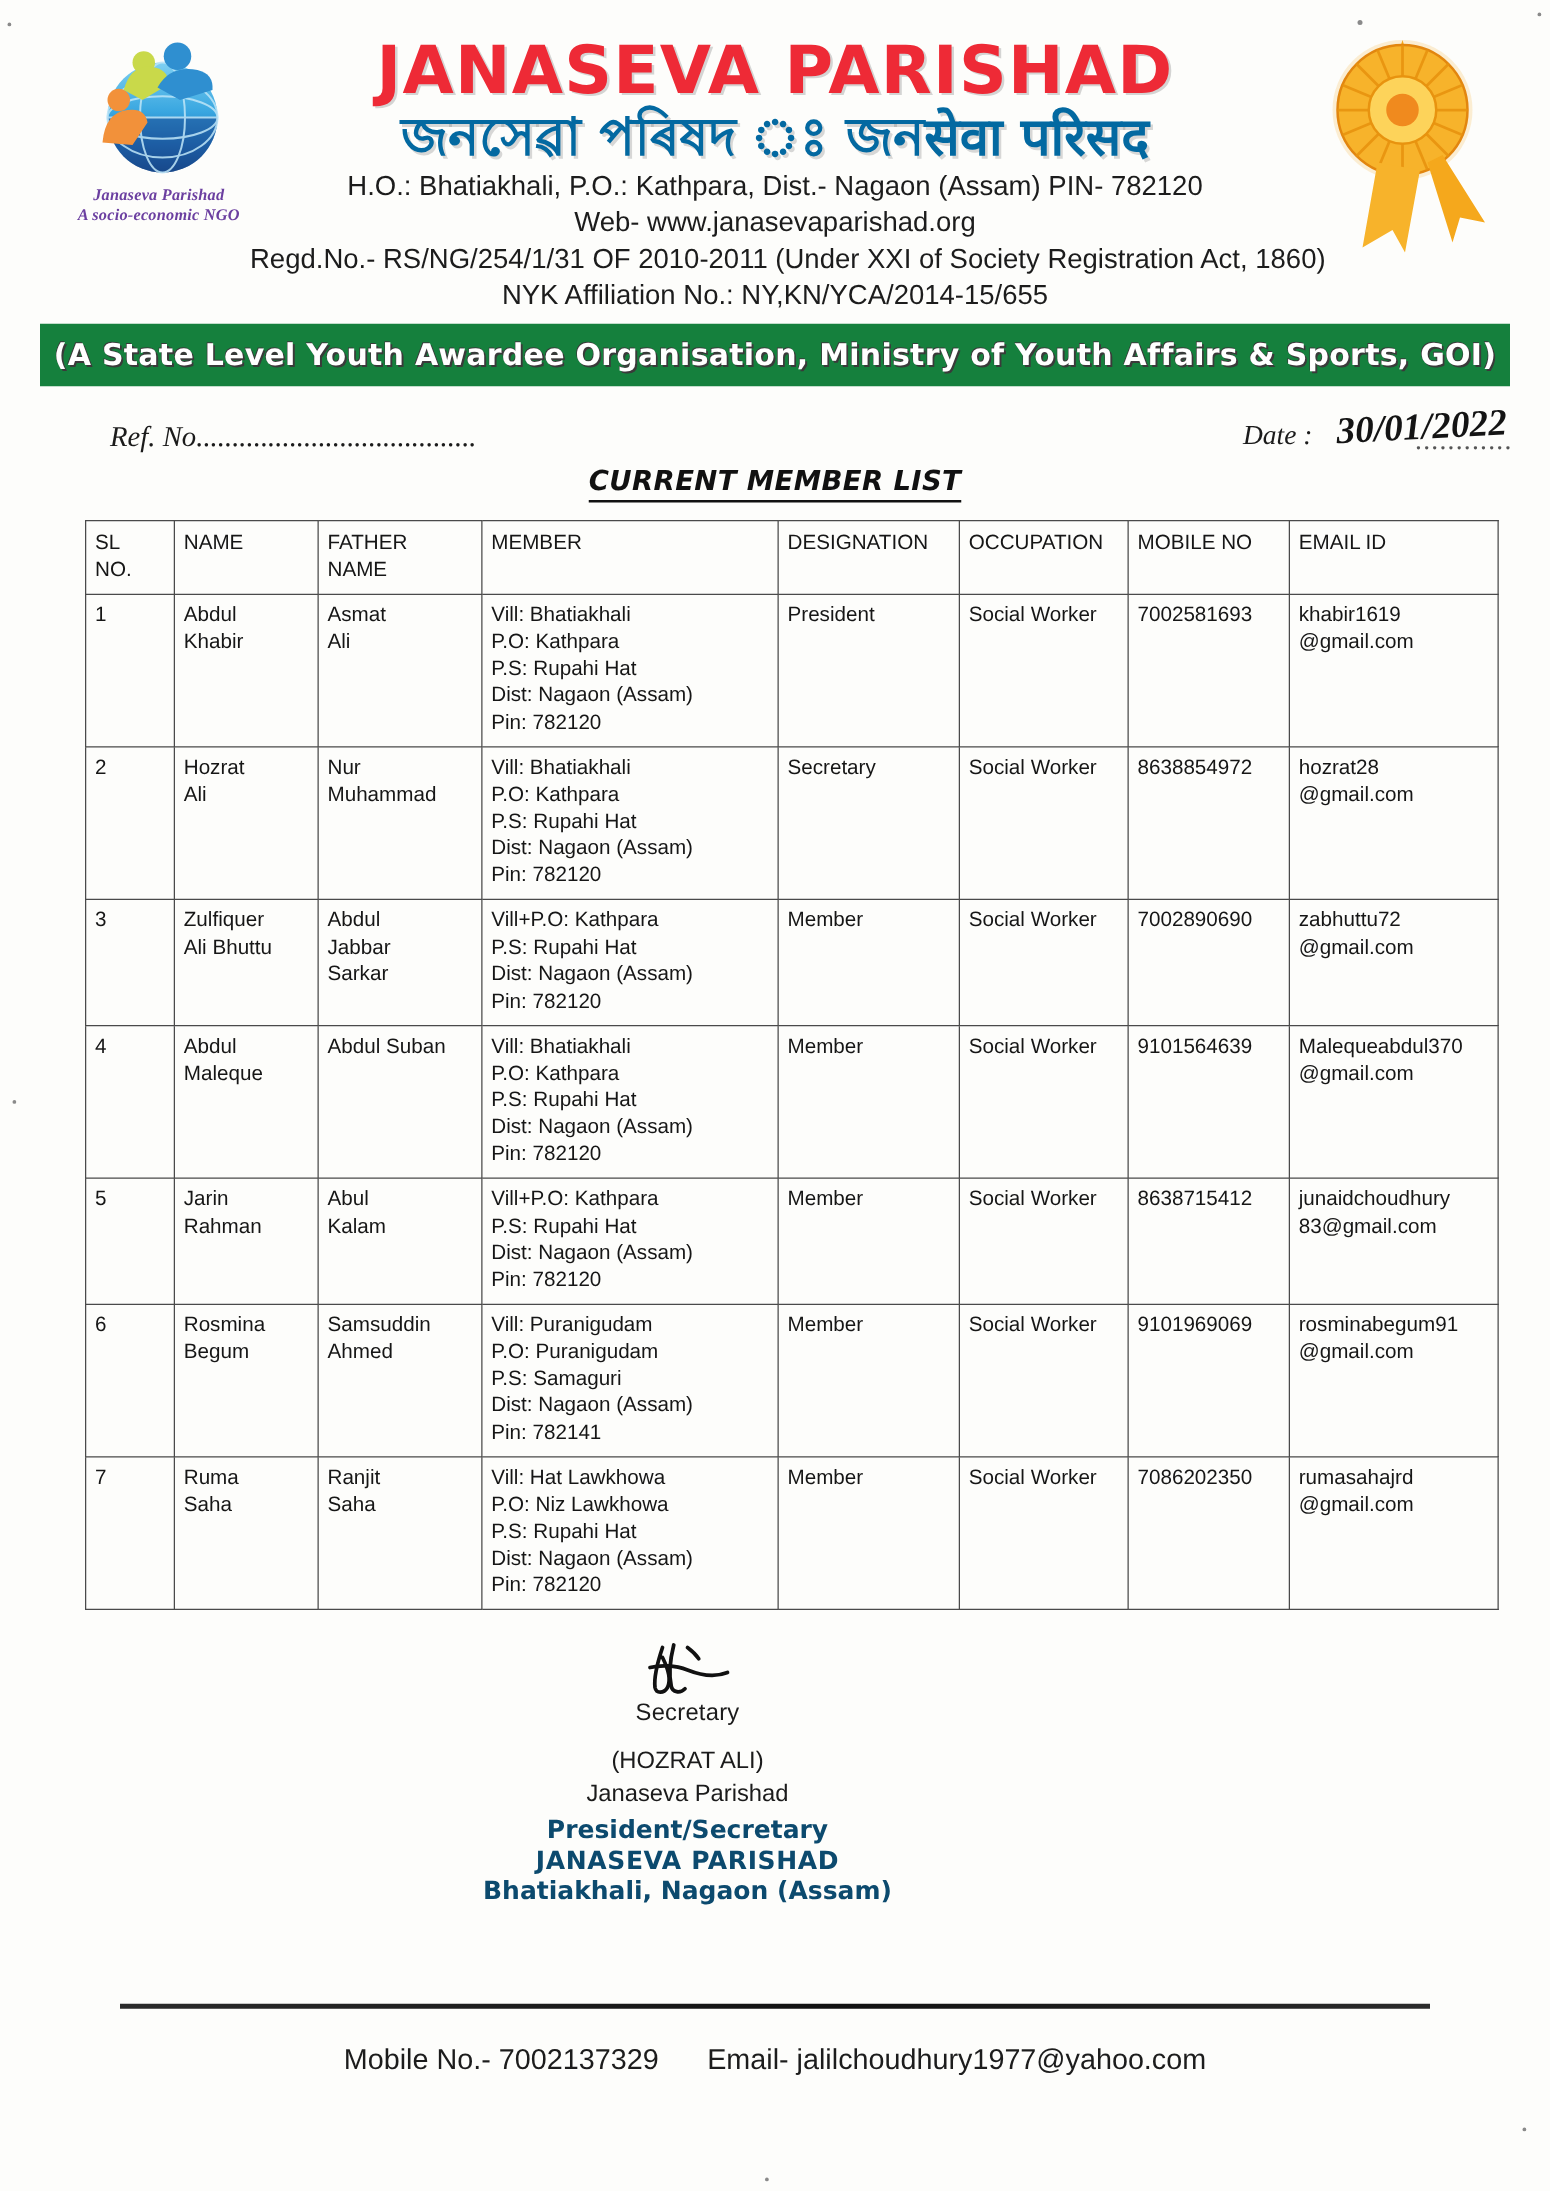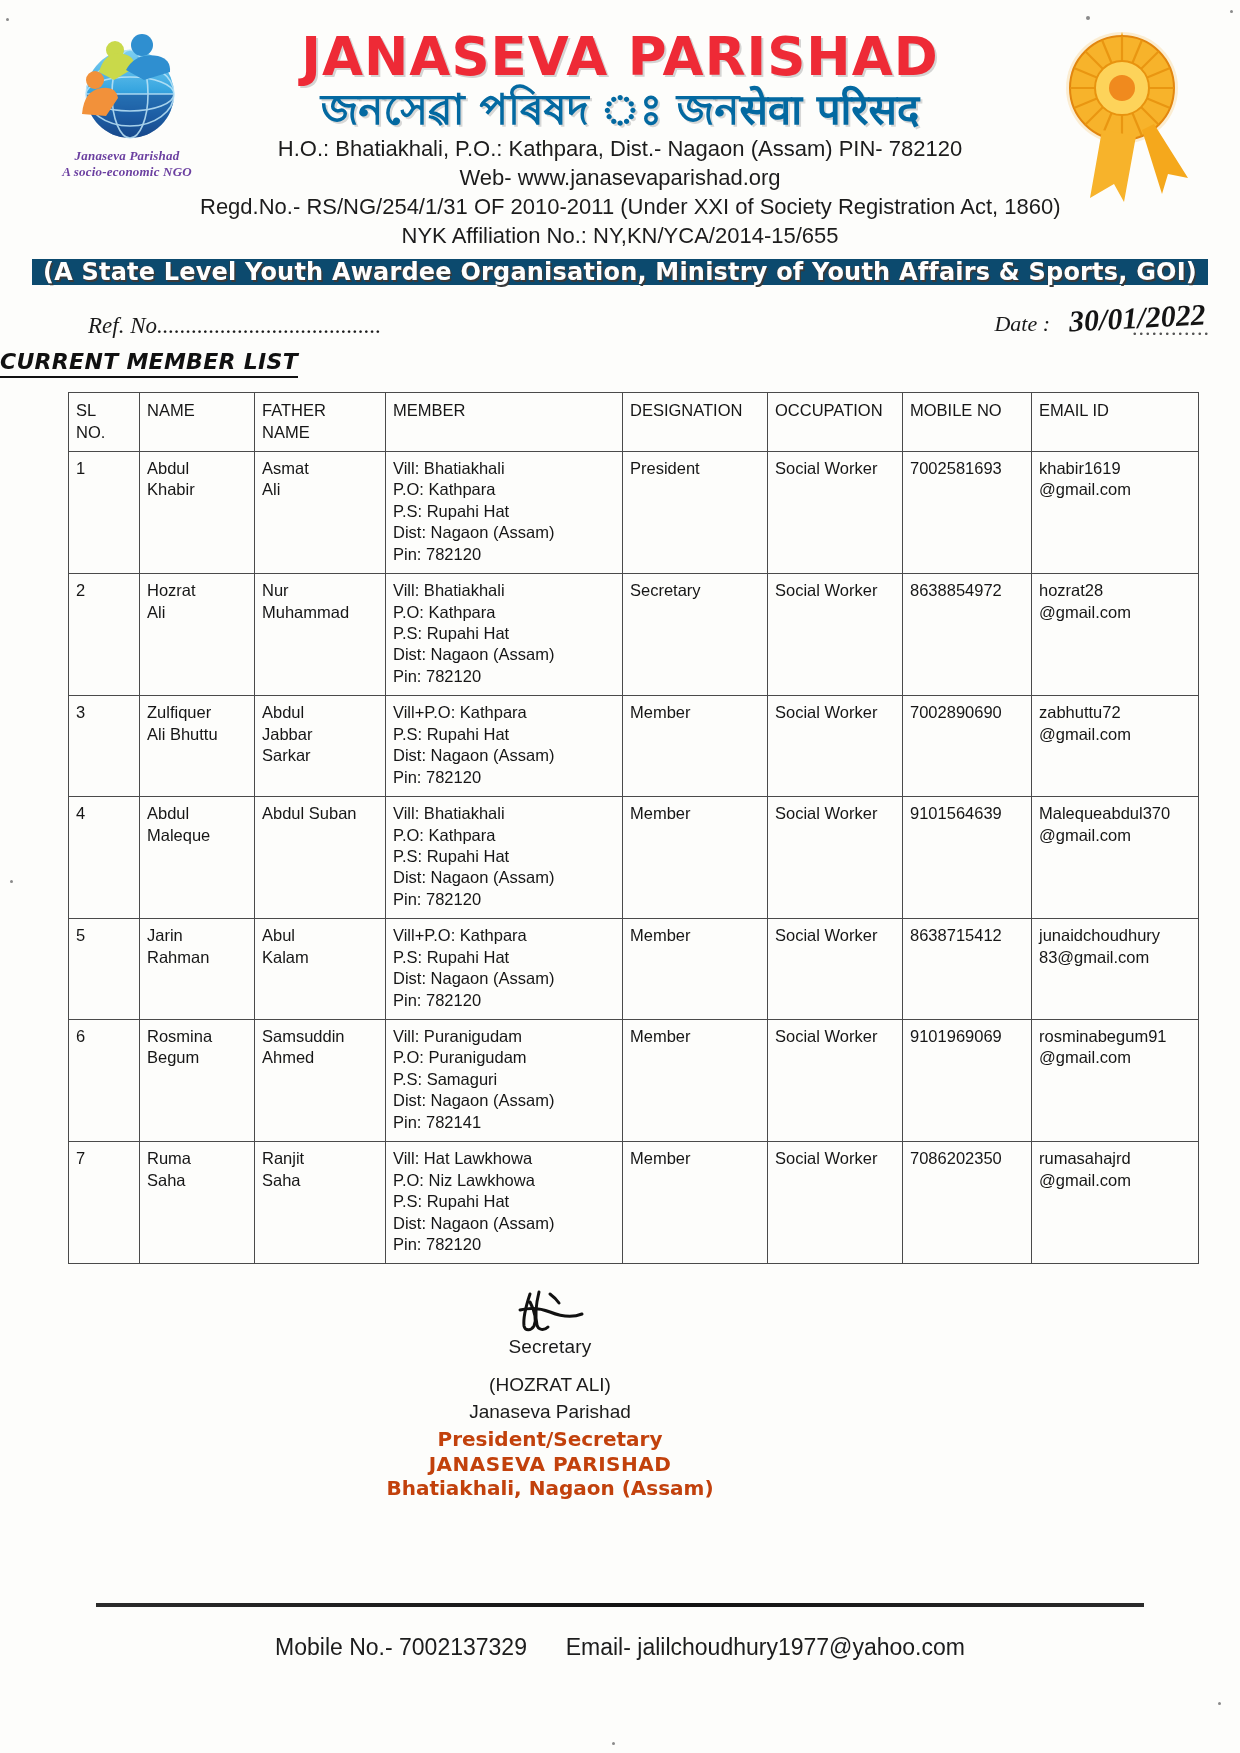--- a/index.html
+++ b/index.html
@@ -101,22 +101,22 @@
   }
   .regd-line {
     font-size: 22px;
     margin-top: 3px;
     color: #1c1c1c;
     white-space: nowrap;
   }
 
   .banner {
     margin: 10px 32px 0 32px;
-    background: #0c4a6e;
-    height: 26px;
+    background: #15803d;
+    height: 50px;
     display: flex;
     align-items: center;
     justify-content: center;
   }
   .banner-text {
     font-family: "DejaVu Sans", sans-serif;
     font-weight: bold;
     font-size: 24px;
     color: #ffffff;
     letter-spacing: .2px;
@@ -163,20 +163,21 @@
     position: absolute;
     right: 30px;
     top: 16px;
     font-family: "Liberation Serif", serif;
     font-size: 22px;
     color: #555;
     letter-spacing: 1px;
   }
 
   .doc-title {
+    text-align: center;
     font-family: "DejaVu Sans", sans-serif;
     font-style: italic;
     font-weight: bold;
     font-size: 22px;
     letter-spacing: .3px;
     color: #111;
     margin-top: -6px;
   }
   .doc-title span {
     border-bottom: 2.5px solid #111;
@@ -245,21 +246,21 @@
     color: #1b1b1b;
     margin-top: 16px;
   }
   .sig-line3 {
     font-size: 19px;
     color: #1b1b1b;
     margin-top: 5px;
   }
   .stamp {
     margin-top: 4px;
-    color: #c2410c;
+    color: #0c4a6e;
     font-family: "DejaVu Sans", sans-serif;
     font-weight: bold;
     line-height: 1.22;
   }
   .stamp .s1 { font-size: 20px; }
   .stamp .s2 { font-size: 20px; letter-spacing: .5px; }
   .stamp .s3 { font-size: 20px; }
 
   
   .footer-rule {

